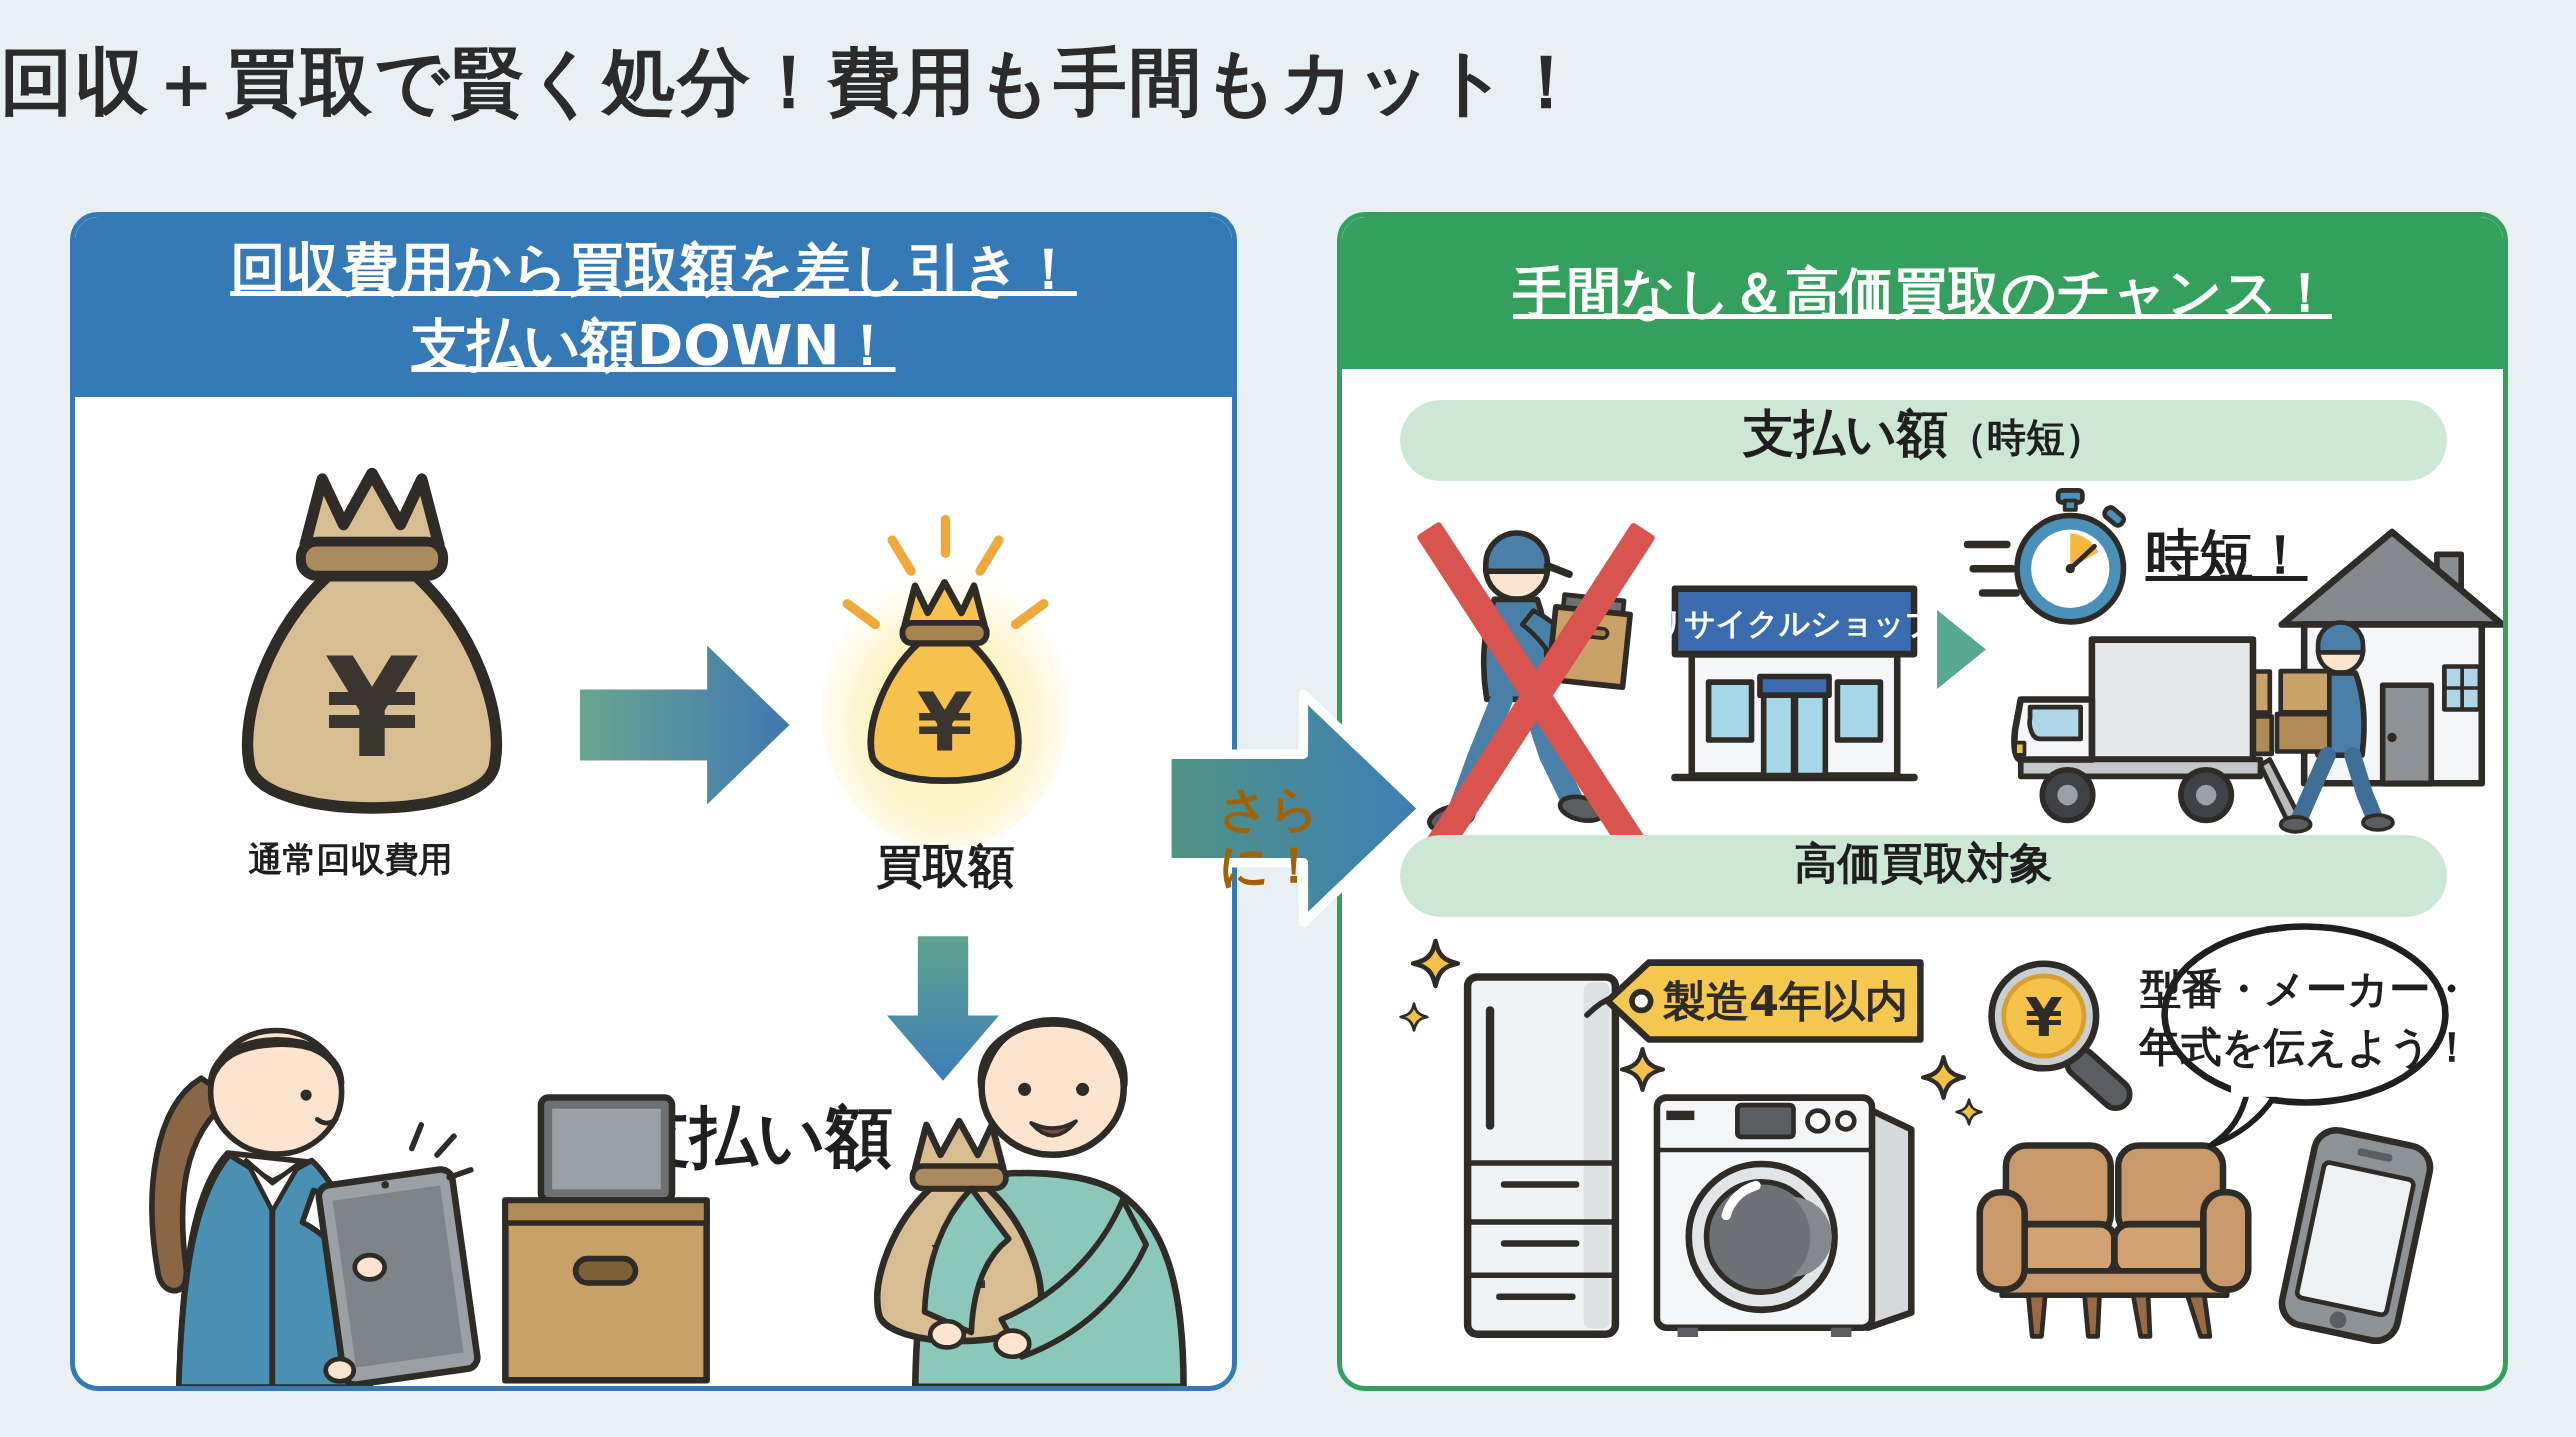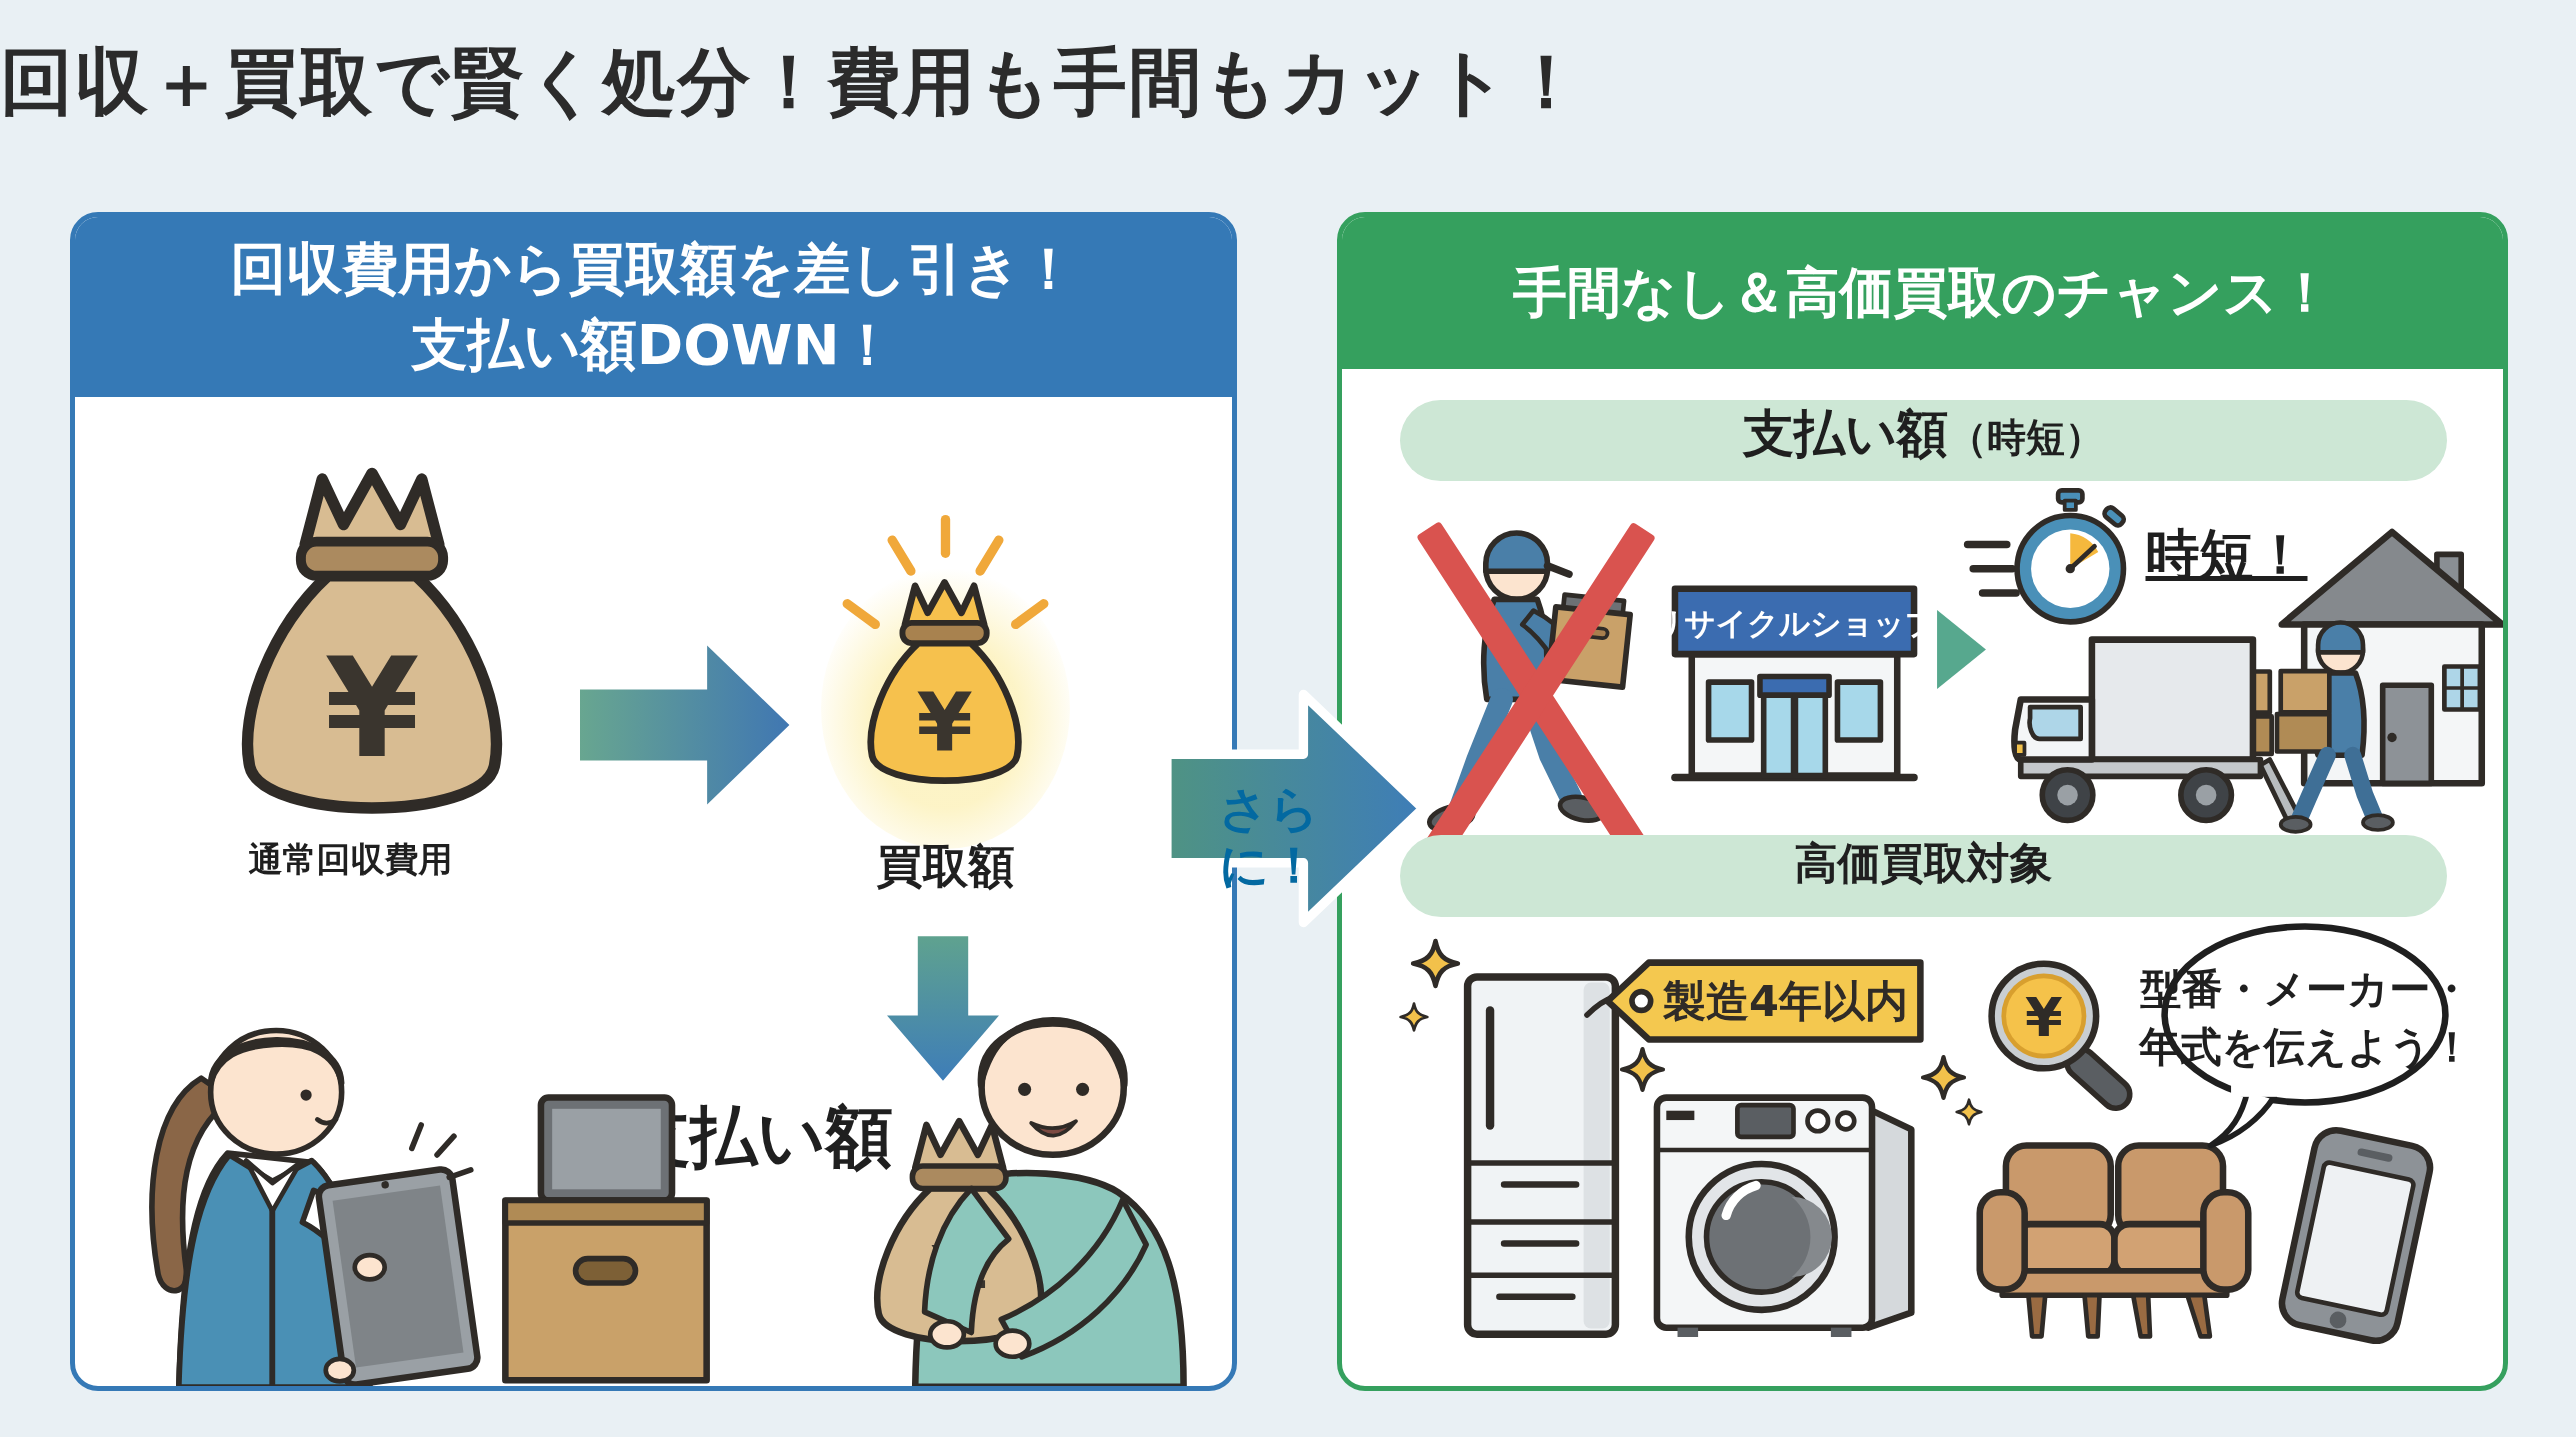--- a/index.html
+++ b/index.html
@@ -4,21 +4,21 @@
 <style>
   html,body{margin:0;padding:0;background:#dfe8ec;}
   .canvas{position:relative;width:2576px;height:1438px;background:#e9f0f4;overflow:hidden;
           font-family:"DejaVu Sans",sans-serif;color:#1f1f1f;}
   .abs{position:absolute;}
   .ttl{width:100%;text-align:left;font-weight:900;font-size:73px;letter-spacing:1.9px;color:#2b2b2b;}
   .panel{background:#ffffff;border-radius:28px;overflow:hidden;}
   .panel.blue{border:5.6px solid #3579b6;}
   .panel.green{border:5.6px solid #35a05e;}
   .phead{width:100%;display:flex;flex-direction:column;align-items:center;justify-content:center;
-         color:#fff;font-weight:900;text-align:center;}
+         color:#fff;font-weight:900;text-align:center;text-decoration:underline;}
   .phead.blue{background:#3579b6;height:180px;font-size:56px;line-height:1.35;}
   .phead.green{background:#35a05e;height:152px;font-size:54px;}
   .pill{background:#cde7d5;border-radius:43px;display:flex;align-items:baseline;justify-content:center;
         font-weight:900;color:#1f1f1f;}
   .lbl{font-weight:900;color:#1f1f1f;text-align:center;line-height:1.15;}
   svg{display:block;overflow:visible;}
   svg text{font-family:"DejaVu Sans",sans-serif;font-weight:bold;}
   .stroke{stroke:#2f2b27;stroke-linejoin:round;stroke-linecap:round;}
 </style>
 </head>
@@ -145,21 +145,21 @@
   <div class="abs" style="left:1161px;top:672px;width:268px;height:273px;z-index:5;">
     <svg width="268" height="273" viewBox="0 0 286 292">
       <defs>
           <linearGradient id="cgrad" x1="0" y1="0" x2="1" y2="0">
         <stop offset="0" stop-color="#4f9383"></stop>
             <stop offset="1" stop-color="#3e7db8"></stop>
           </linearGradient>
         </defs>
       <polygon points="6,88 152,88 152,24 280,146 152,268 152,204 6,204" fill="url(#cgrad)" stroke="#ffffff" stroke-width="10" stroke-linejoin="round"></polygon>
     </svg>
-    <div class="abs lbl" style="left:9.4px;top:110px;width:197px;font-size:49px;color:#0369a1;">さらに！</div>
+    <div class="abs lbl" style="left:9.4px;top:110px;width:197px;font-size:49px;color:#a16207;">さらに！</div>
   </div>
 
   <div class="abs panel green" style="left:1337px;top:212px;width:1161px;height:1169px;">
     <div class="phead green">
       <div>手間なし＆高価買取のチャンス！</div>
     </div>
 
     <div class="abs pill" style="left:58px;top:183px;width:1047px;height:81px;">
       <span style="font-size:51px;">支払い額</span>
       <span style="font-size:39px;">（時短）</span>

